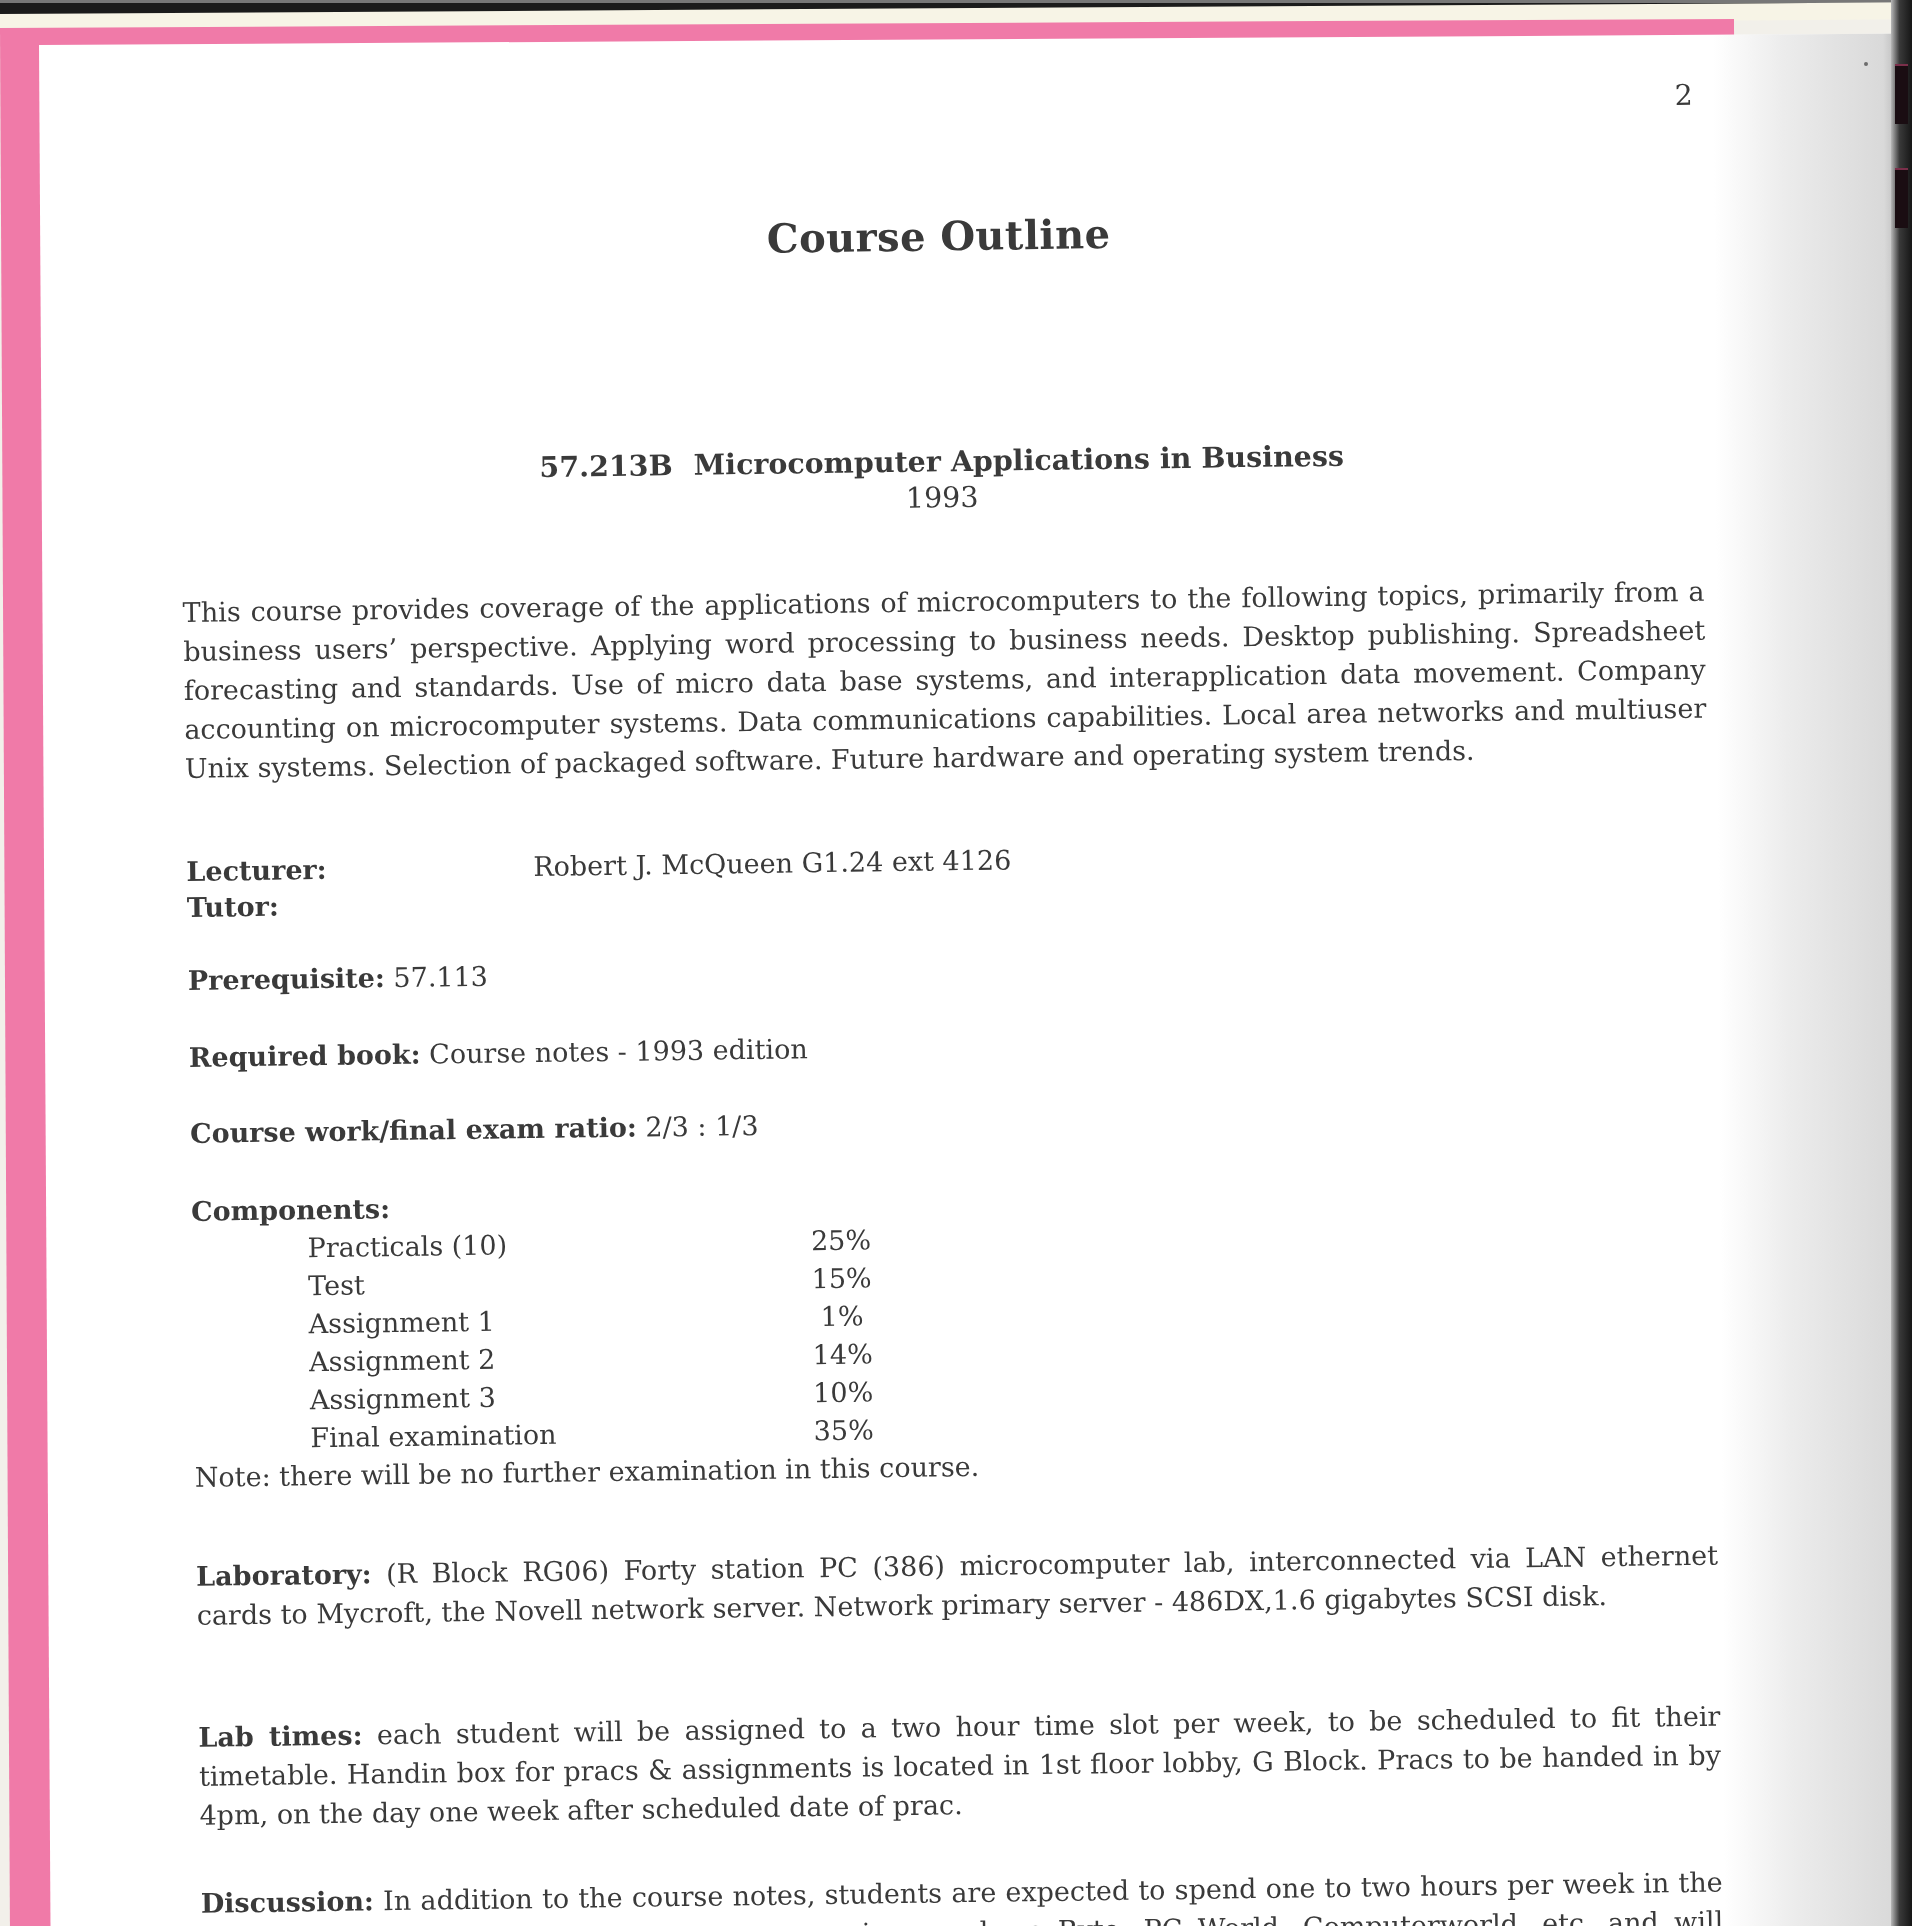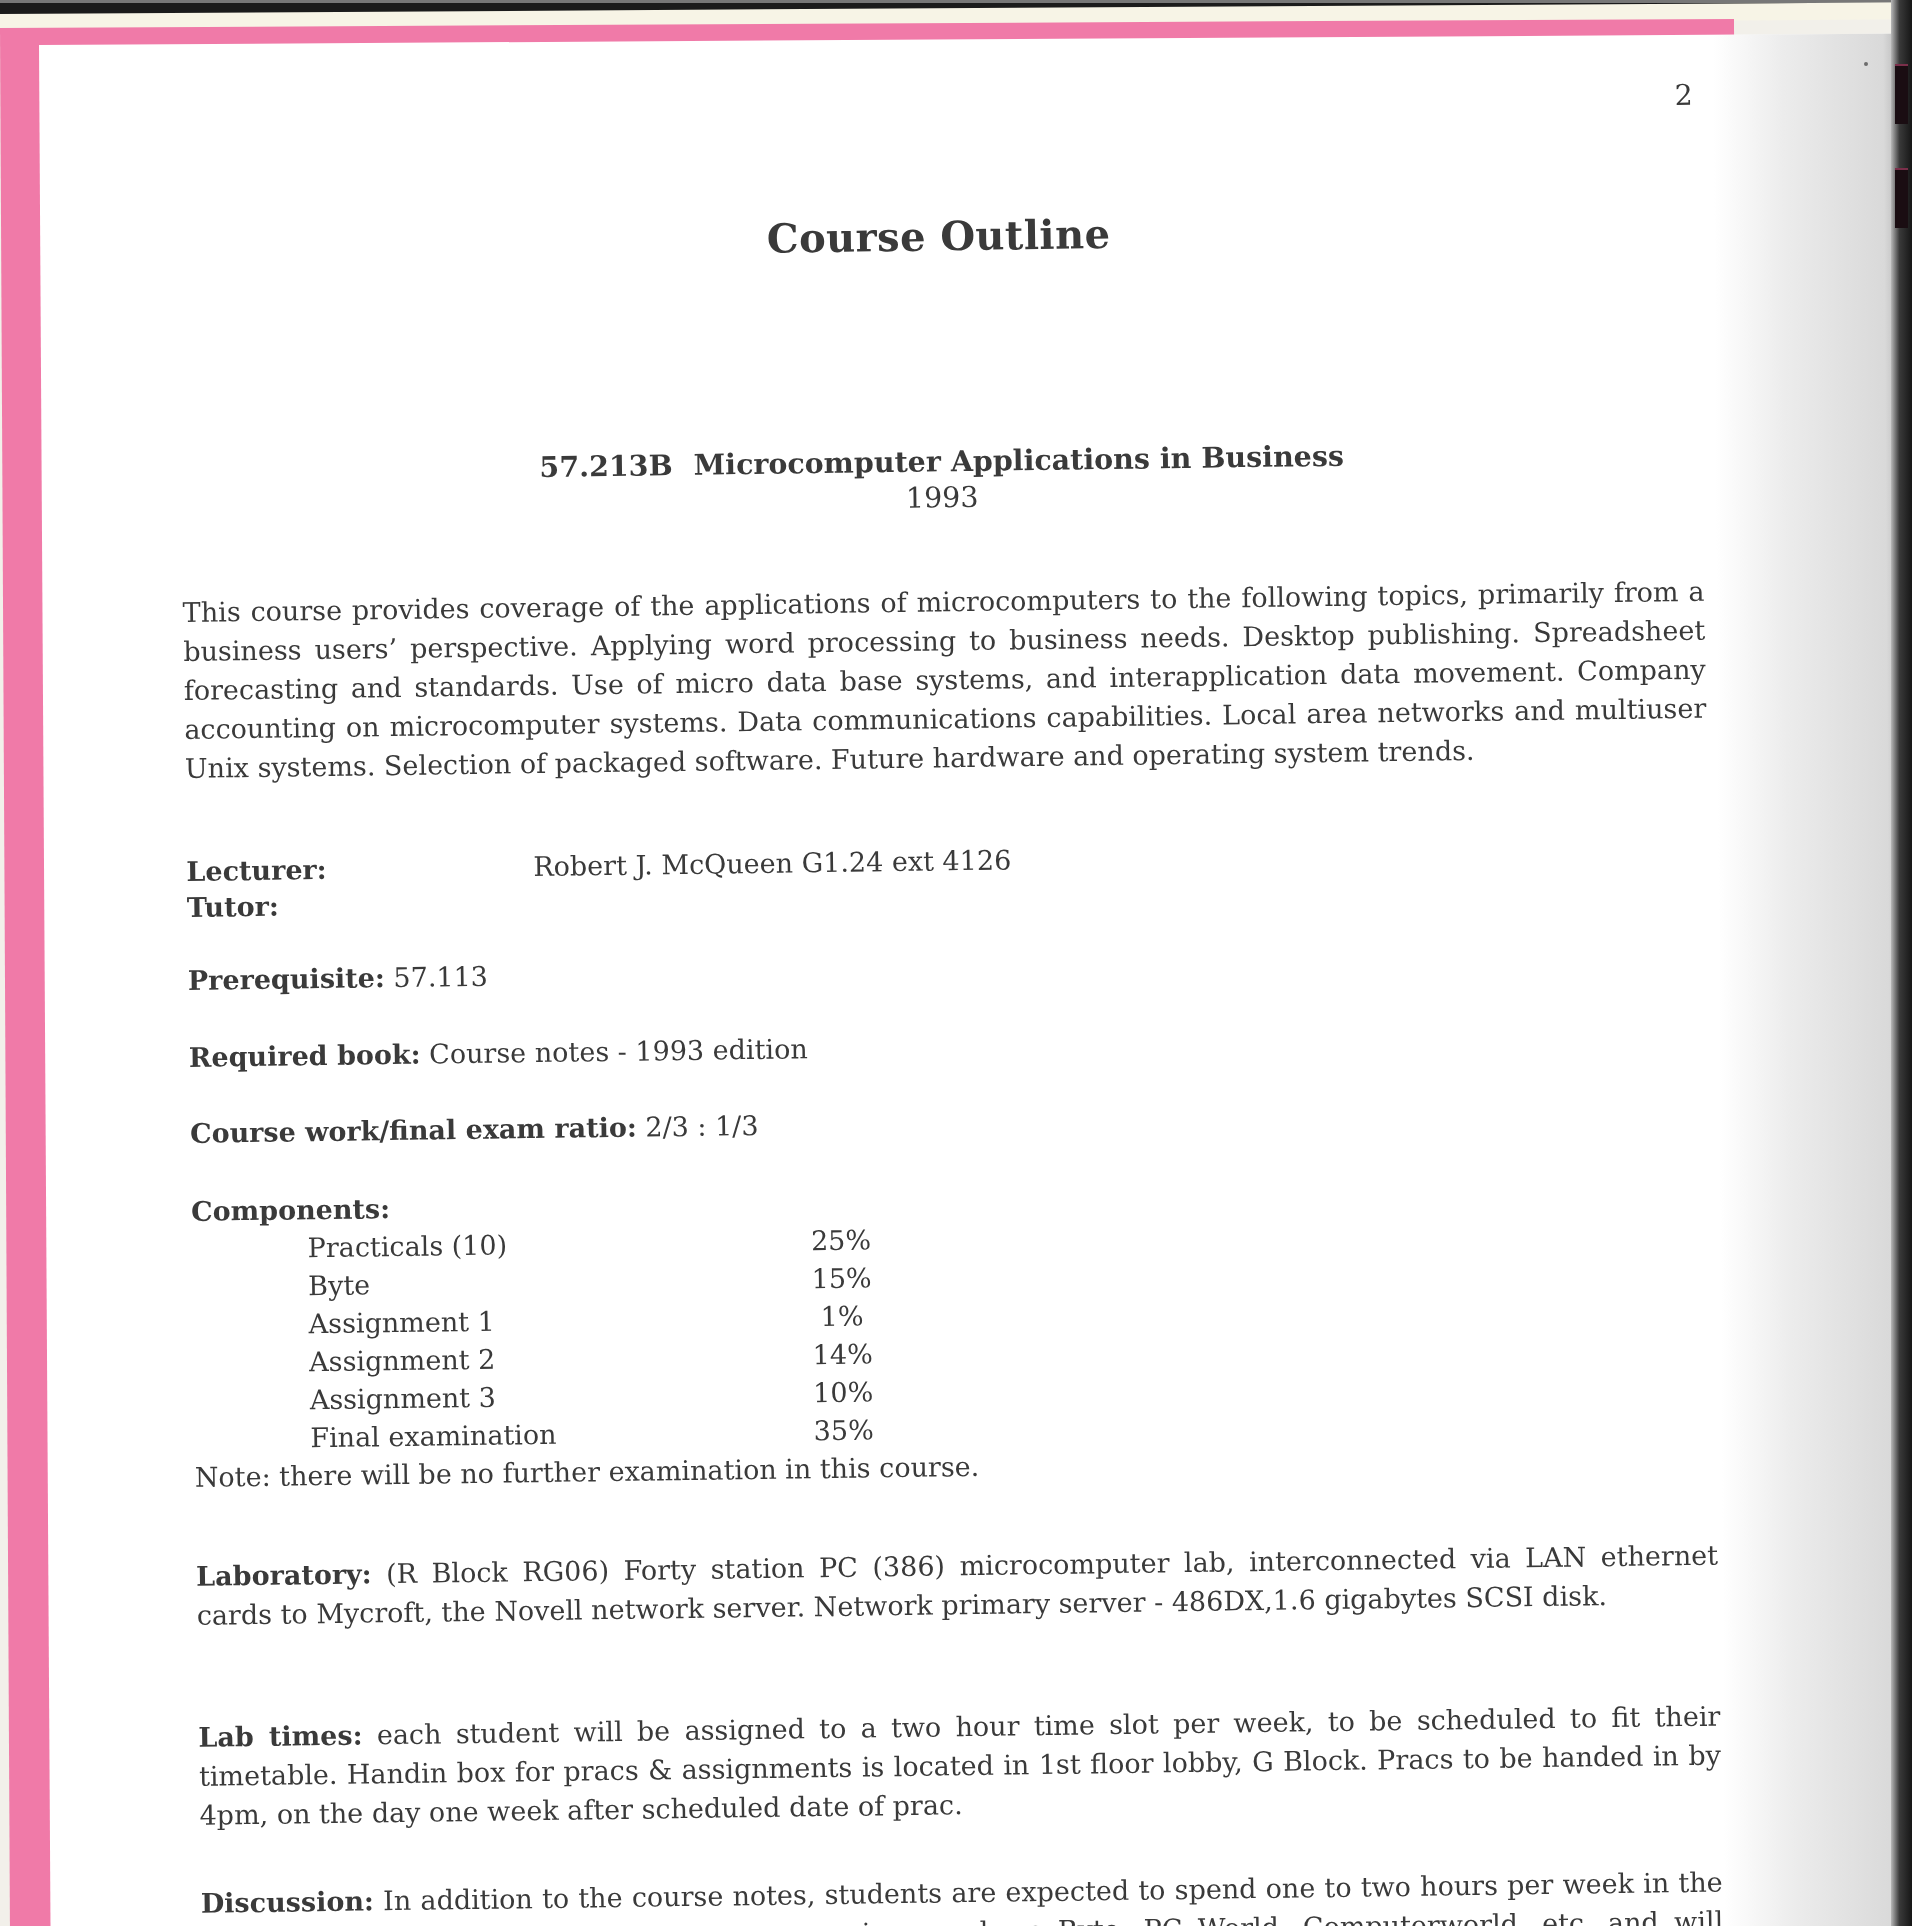--- a/index.html
+++ b/index.html
@@ -126,21 +126,21 @@
     <span>2/3 : 1/3</span>
   </div>
 
   <div class="components-list" style="top:1134px;width:1522px;">
     <div class="label" style="height:38px;">Components:</div>
     <div class="comp-row">
       <span class="comp-name">Practicals (10)</span>
       <span class="comp-pct">25%</span>
     </div>
     <div class="comp-row">
-      <span class="comp-name">Byte</span>
+      <span class="comp-name">Test</span>
       <span class="comp-pct">15%</span>
     </div>
     <div class="comp-row">
       <span class="comp-name">Assignment 1</span>
       <span class="comp-pct">1%</span>
     </div>
     <div class="comp-row">
       <span class="comp-name">Assignment 2</span>
       <span class="comp-pct">14%</span>
     </div>

